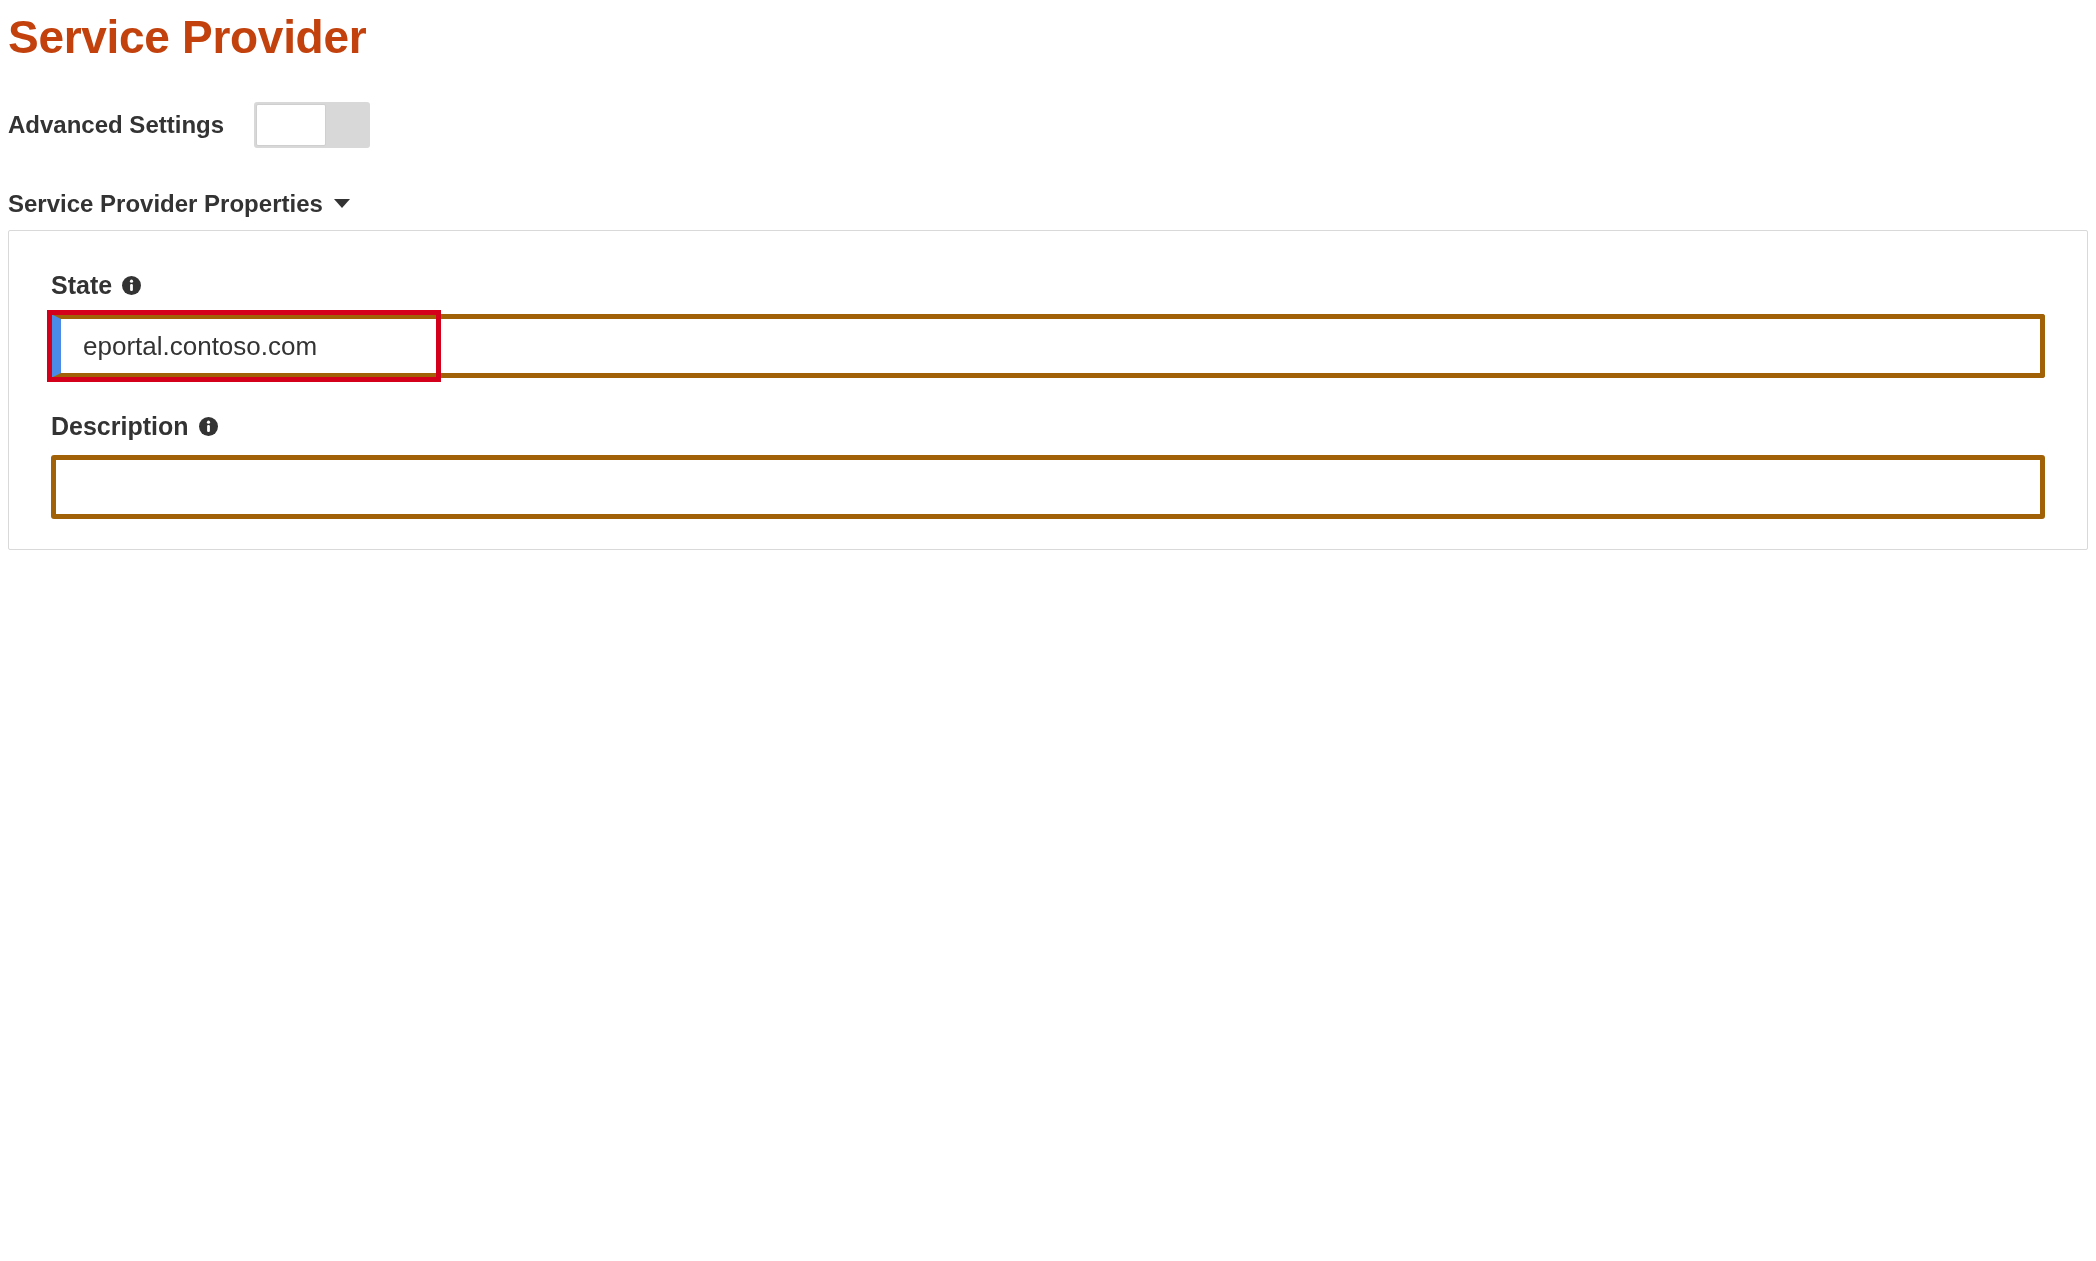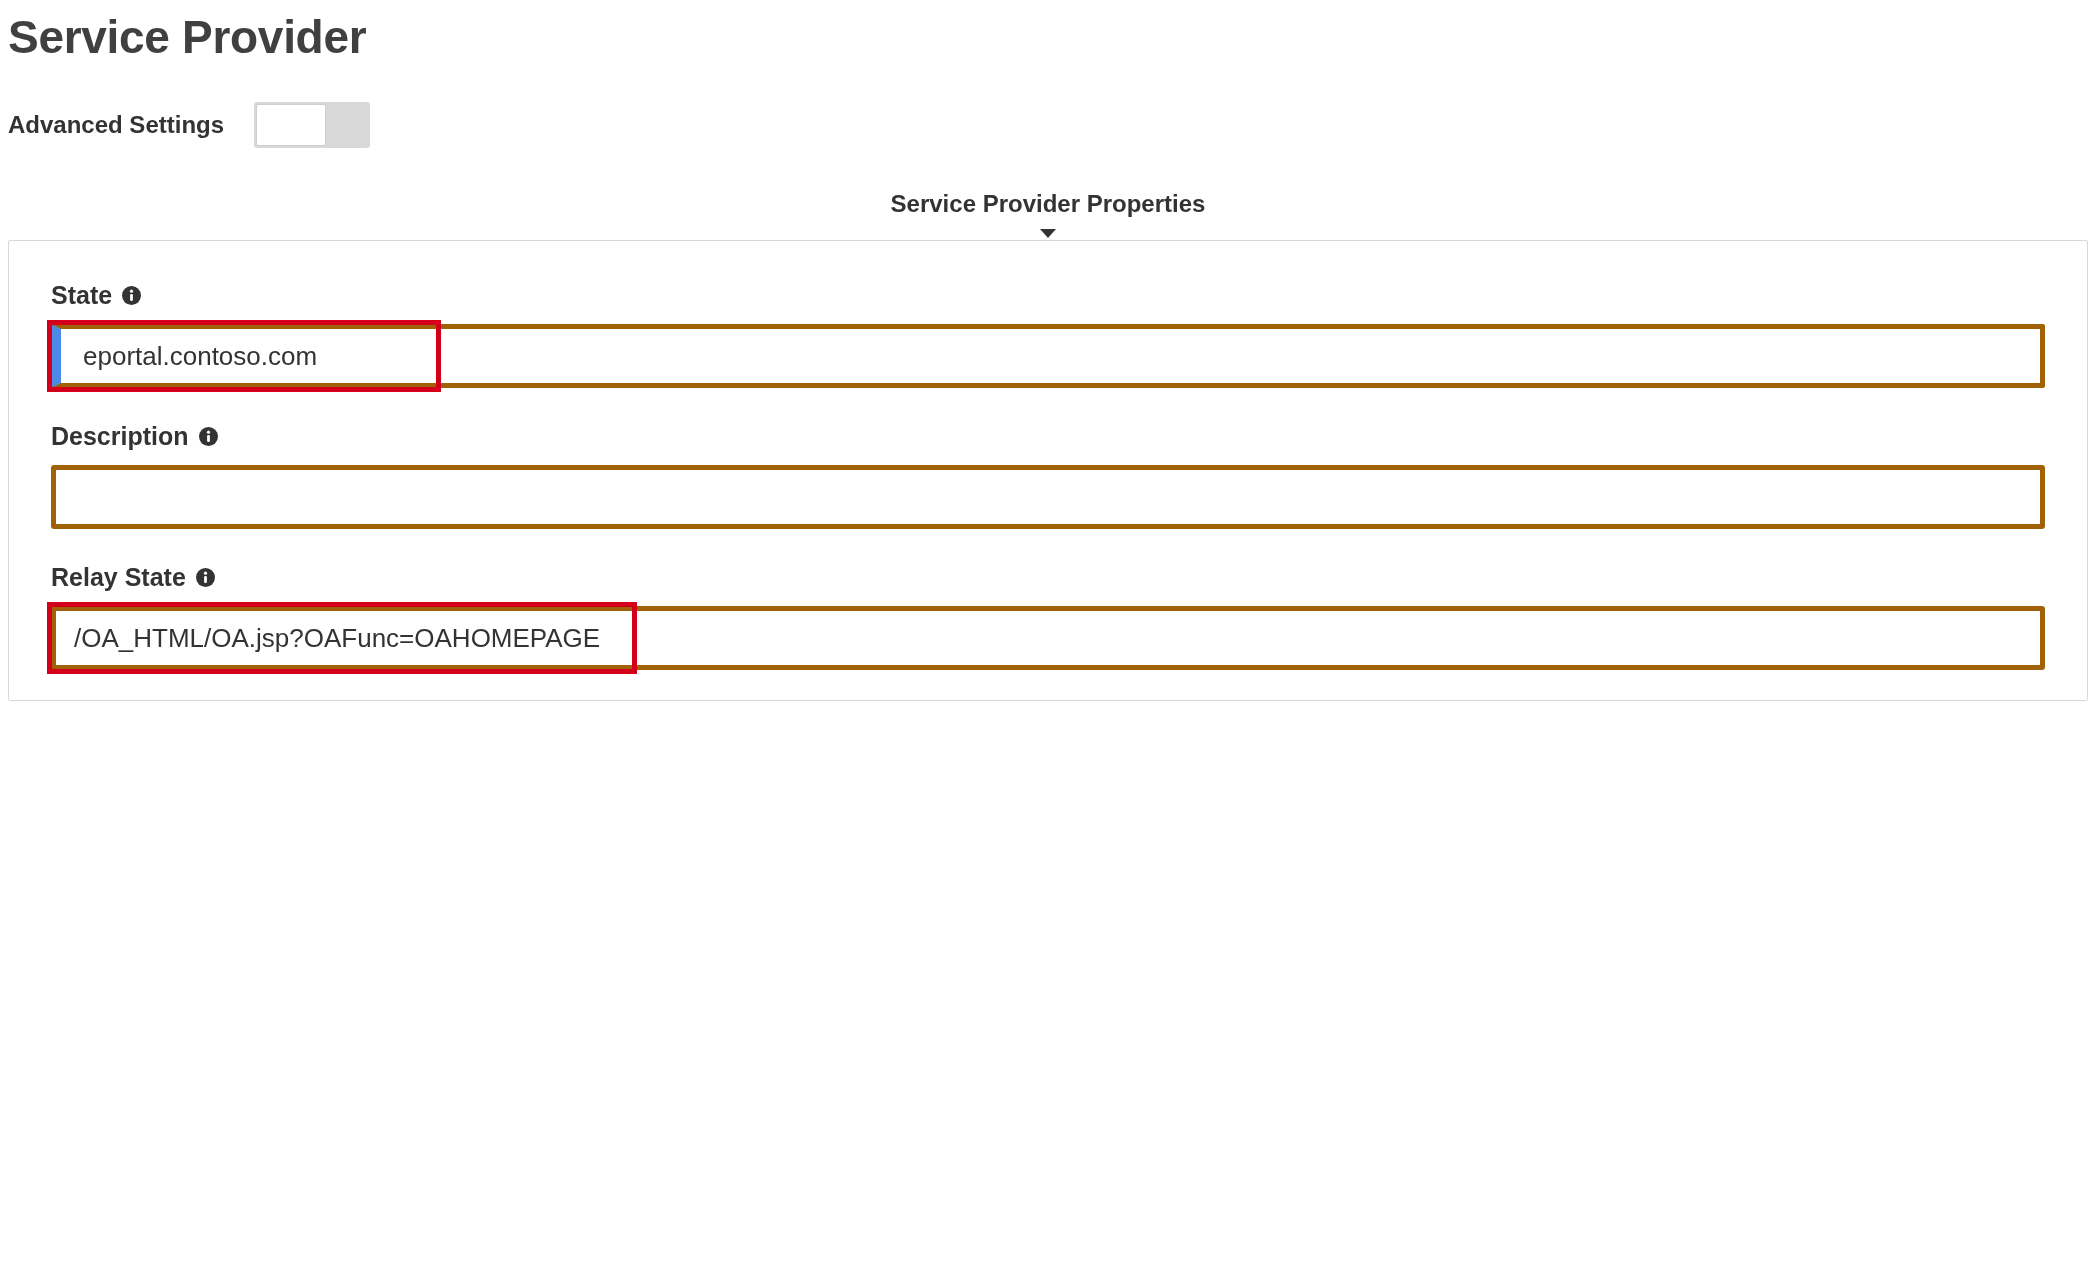--- a/index.html
+++ b/index.html
@@ -5,21 +5,21 @@
     * { box-sizing: border-box; margin: 0; padding: 0; }
     body {
       font-family: Arial, Helvetica, sans-serif;
       background: #ffffff;
       padding: 10px 8px;
       color: #333;
     }
     .page-title {
       font-size: 46px;
       font-weight: 700;
-      color: #404040;
+      color: #c2410c;
       margin-bottom: 38px;
       letter-spacing: -0.3px;
     }
     .advanced-row {
       display: flex;
       align-items: center;
       gap: 30px;
       margin-bottom: 42px;
     }
     .advanced-label {
@@ -44,23 +44,22 @@
       width: 70px;
       height: 42px;
       background: #ffffff;
       border: 1px solid #cfcfcf;
       border-radius: 2px;
     }
     .section-header {
       display: flex;
       align-items: center;
       gap: 10px;
-      margin-bottom: 0;
+      margin-bottom: 12px;
       cursor: pointer;
-      flex-direction: column;
     }
     .section-header-text {
       font-size: 24px;
       font-weight: 700;
       color: #333333;
     }
     .caret-down-icon {
       display: inline-block;
     }
     .caret-down-icon svg { display:block; }
@@ -173,30 +172,14 @@
             <circle cx="9.5" cy="5.2" r="1.6" fill="#ffffff"></circle>
             <rect x="8.1" y="8" width="2.8" height="7" rx="1.2" fill="#ffffff"></rect>
           </svg>
       </span>
     </div>
     <div class="input-wrap">
       <input type="text" class="text-input" value="" style="">
     </div>
   </div>
 
-  <div class="field-group">
-    <div class="field-label-row">
-      <span class="field-label">Relay State</span>
-      <span class="info-icon">
-        <svg width="19" height="19" viewBox="0 0 19 19">
-            <circle cx="9.5" cy="9.5" r="9.5" fill="#333333"></circle>
-            <circle cx="9.5" cy="5.2" r="1.6" fill="#ffffff"></circle>
-            <rect x="8.1" y="8" width="2.8" height="7" rx="1.2" fill="#ffffff"></rect>
-          </svg>
-      </span>
-    </div>
-    <div class="input-wrap">
-      <input type="text" class="text-input" value="/OA_HTML/OA.jsp?OAFunc=OAHOMEPAGE" style="">
-      <div class="highlight-box hl-relay"></div>
-    </div>
-  </div>
 
 </div>
 
 </body></html>

